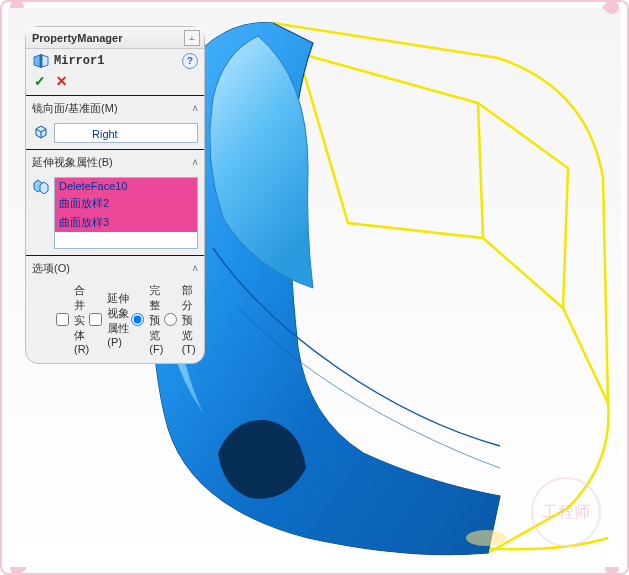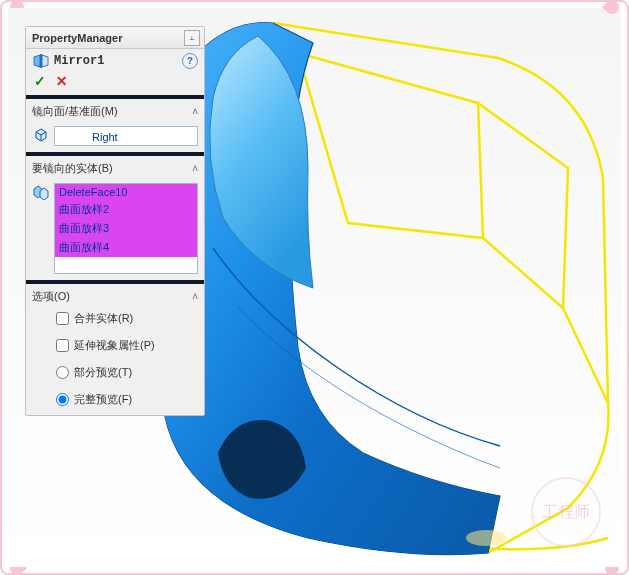--- a/index.html
+++ b/index.html
@@ -8,48 +8,48 @@
   .frame::before, .frame::after { content: ""; position: absolute; width: 14px; height: 14px; background: #f4c6d8; border-radius: 50% 50% 50% 0; }
   .frame::before { top: -2px; left: 8px; transform: rotate(-45deg); }
   .frame::after { top: -2px; right: 8px; transform: rotate(45deg); }
   .heart-bl, .heart-br { position: absolute; width: 14px; height: 14px; background: #f4c6d8; border-radius: 50% 50% 50% 0; bottom: -2px; }
   .heart-bl { left: 8px; transform: rotate(-135deg); }
   .heart-br { right: 8px; transform: rotate(135deg); }
 
   .viewport { position: absolute; top: 6px; left: 6px; right: 6px; bottom: 6px; background: #f8f9fa; overflow: hidden; }
   .canvas3d { position: absolute; inset: 0; background: linear-gradient(180deg, #f5f5f5 0%, #ffffff 100%); }
 
-  .panel { position: absolute; top: 18px; left: 17px; width: 180px; background: #f0f0f0; border: 1px solid #c0c0c0; border-radius: 2px; }
+  .panel { position: absolute; top: 18px; left: 17px; width: 180px; background: #f0f0f0; border: 1px solid #c0c0c0; border-radius: 13px; }
   .pm-head { display: flex; align-items: center; background: linear-gradient(#f8f8f8,#e8e8e8); border-bottom: 1px solid #c8c8c8; height: 22px; padding: 0 4px; }
   .pm-head .title { flex: 1; font-weight: bold; font-size: 11px; color: #333; padding-left: 2px; }
   .pin { width: 16px; height: 16px; border: 1px solid #aaa; display: flex; align-items: center; justify-content: center; font-size: 9px; color: #555; background: #f5f5f5; cursor: pointer; }
 
   .feat-row { display: flex; align-items: center; padding: 4px 6px 2px 6px; font-family: Liberation Mono, monospace; }
   .feat-ico { width: 18px; height: 16px; display: flex; align-items: center; justify-content: center; margin-right: 4px; }
   .feat-name { flex: 1; font-weight: bold; color: #333; }
   .help { width: 16px; height: 16px; border: 1px solid #5a9ad8; border-radius: 50%; color: #2a6ec0; font-weight: bold; font-size: 10px; display: flex; align-items: center; justify-content: center; cursor: pointer; }
 
   .okx { display: flex; gap: 10px; padding: 2px 8px 6px 8px; }
   .ok { color: #0a8a0a; font-size: 14px; font-weight: bold; cursor: pointer; }
   .x  { color: #d02828; font-size: 14px; font-weight: bold; cursor: pointer; }
 
-  .sect { border-top: 4px solid #0f172a; }
+  .sect { border-top: 1px solid #0f172a; }
   .sect-h { display: flex; align-items: center; padding: 5px 6px; cursor: pointer; }
   .sect-h .lbl { flex: 1; font-size: 11px; color: #333; }
   .chev { font-size: 10px; color: #666; }
 
   .field-row { display: flex; align-items: flex-start; padding: 2px 6px 6px 6px; gap: 4px; }
   .cube-ico { width: 18px; height: 18px; display: flex; align-items: center; justify-content: center; }
   .select-box { flex: 1; background: #fff; border: 1px solid #a0b8d0; min-height: 20px; padding: 0; }
   .select-box .opt { padding: 2px 4px; color: #003399; font-size: 11px; cursor: pointer; }
-  .select-box .opt.sel { background: #d946ef; }
+  .select-box .opt.sel { background: #ec4899; }
   .single { height: 20px; }
   .single .opt { line-height: 16px; padding-left: 37px; }
 
-  .opts-list { padding: 2px 8px 8px 30px; display: flex; flex-direction: column; gap: 12px; }
+  .opts-list { padding: 2px 8px 8px 30px; display: flex; flex-direction: row; gap: 0; }
   .cb, .rb { display: flex; align-items: center; gap: 5px; font-size: 11px; color: #333; cursor: pointer; }
   .cb input, .rb input { margin: 0; }
 
   .watermark { position: absolute; right: 20px; bottom: 20px; width: 70px; height: 70px; border: 2px solid #f0d6df; border-radius: 50%; display: flex; align-items: center; justify-content: center; color: #e8b8c8; font-size: 16px; opacity: 0.6; }
 
   svg.model { position: absolute; top: 0; left: 0; }
 </style>
 </head>
 <body>
 
@@ -143,60 +143,59 @@
               </svg>
           </span>
           <div class="select-box single">
             <div class="opt">Right</div>
           </div>
         </div>
       </div>
 
       <div class="sect">
         <div class="sect-h">
-          <span class="lbl">要镜向的实体(B)</span>
+          <span class="lbl">延伸视象属性(B)</span>
           <span class="chev">˄</span>
         </div>
         <div class="field-row">
           <span class="cube-ico">
             <svg width="18" height="16" viewBox="0 0 18 16">
                 <path d="M2 5 L6 2 L10 5 L10 11 L6 14 L2 11 Z" fill="#8fcff2" stroke="#0a5aa8" stroke-width="0.9"></path>
                 <path d="M8 7 L12 4 L16 7 L16 13 L12 16 L8 13 Z" fill="#cfe6fb" stroke="#0a5aa8" stroke-width="0.9"></path>
               </svg>
           </span>
           <div class="select-box">
             <div class="opt sel">DeleteFace10</div>
             <div class="opt sel">曲面放样2</div>
             <div class="opt sel">曲面放样3</div>
-            <div class="opt sel">曲面放样4</div>
             <div class="opt">&nbsp;</div>
           </div>
         </div>
       </div>
 
       <div class="sect">
         <div class="sect-h">
           <span class="lbl">选项(O)</span>
           <span class="chev">˄</span>
         </div>
         <div class="opts-list">
           <label class="cb">
               <input type="checkbox" style="">
               <span>合并实体(R)</span>
             </label>
           <label class="cb">
               <input type="checkbox" style="">
               <span>延伸视象属性(P)</span>
             </label>
           <label class="rb">
+              <input type="radio" name="pv" checked="" style="">
+              <span>完整预览(F)</span>
+            </label>
+          <label class="rb">
               <input type="radio" name="pv" style="">
               <span>部分预览(T)</span>
-            </label>
-          <label class="rb">
-              <input type="radio" name="pv" checked="" style="">
-              <span>完整预览(F)</span>
             </label>
         </div>
       </div>
 
     </div>
   </div>
 </div>
 
 </body></html>

